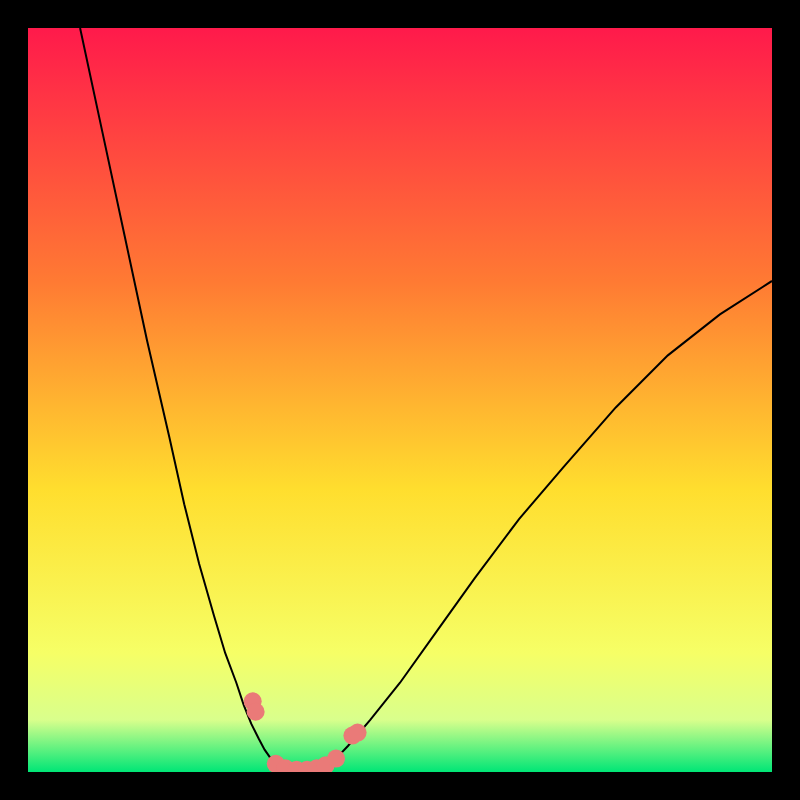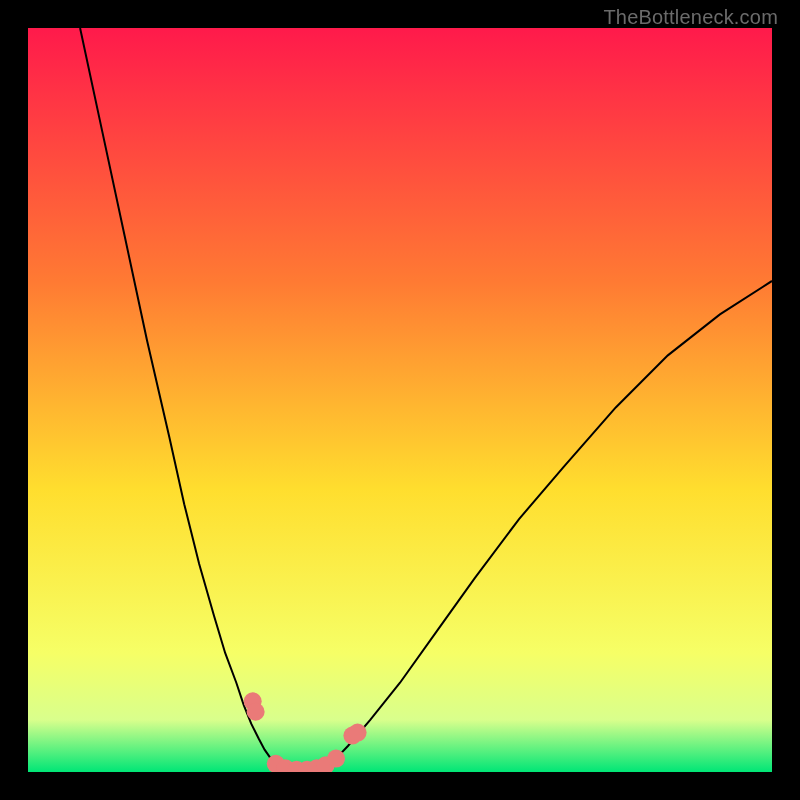--- a/index.html
+++ b/index.html
@@ -72,14 +72,13 @@
           <circle cx="268.58" cy="741.77" r="9" fill="#ea7a78"></circle>
           <circle cx="279.00" cy="741.77" r="9" fill="#ea7a78"></circle>
           <circle cx="288.67" cy="740.28" r="9" fill="#ea7a78"></circle>
           <circle cx="297.60" cy="737.30" r="9" fill="#ea7a78"></circle>
           <circle cx="308.02" cy="730.61" r="9" fill="#ea7a78"></circle>
           <circle cx="324.38" cy="707.54" r="9" fill="#ea7a78"></circle>
           <circle cx="329.59" cy="704.57" r="9" fill="#ea7a78"></circle>
         </g>
     </svg>
   </div>
-  <div class="watermark">TheBottleneck.com</div>
 </div>
 
 </body></html>

